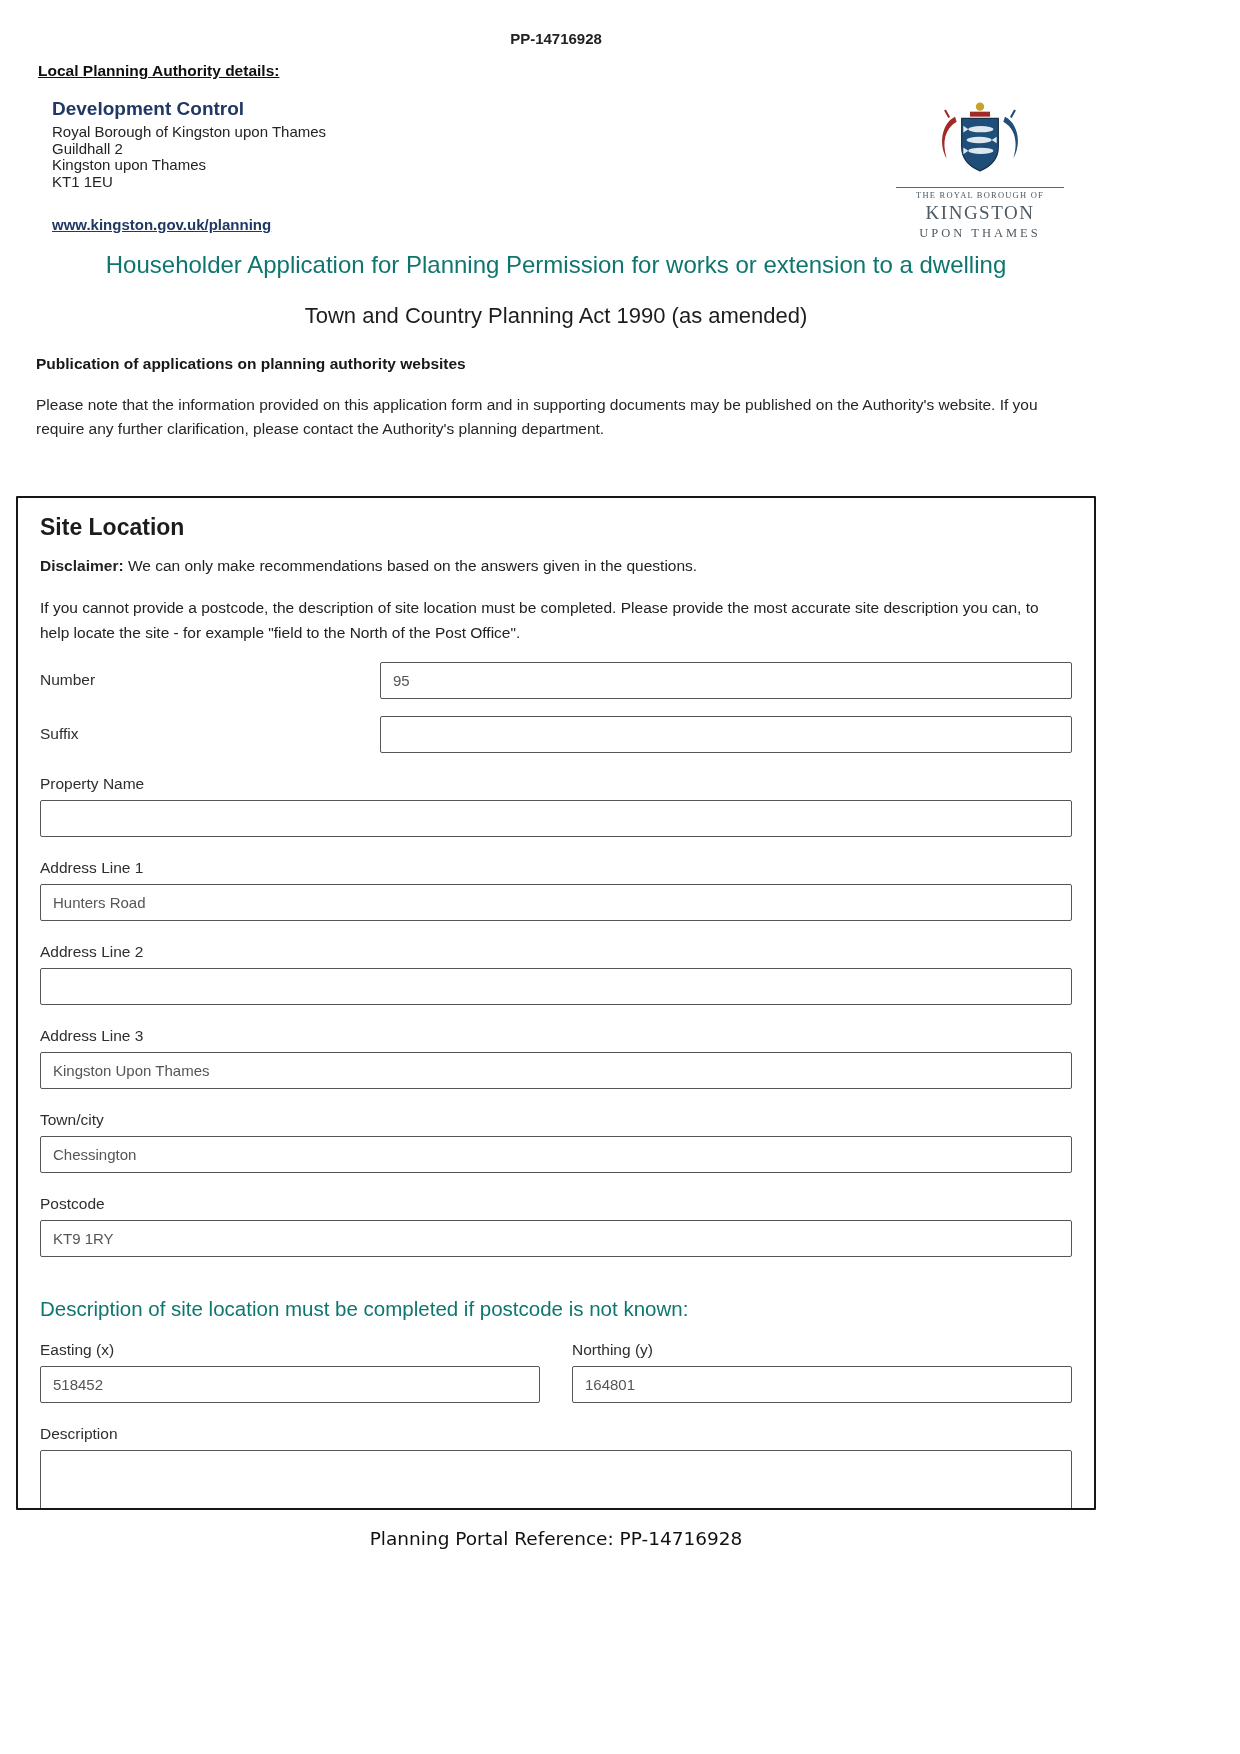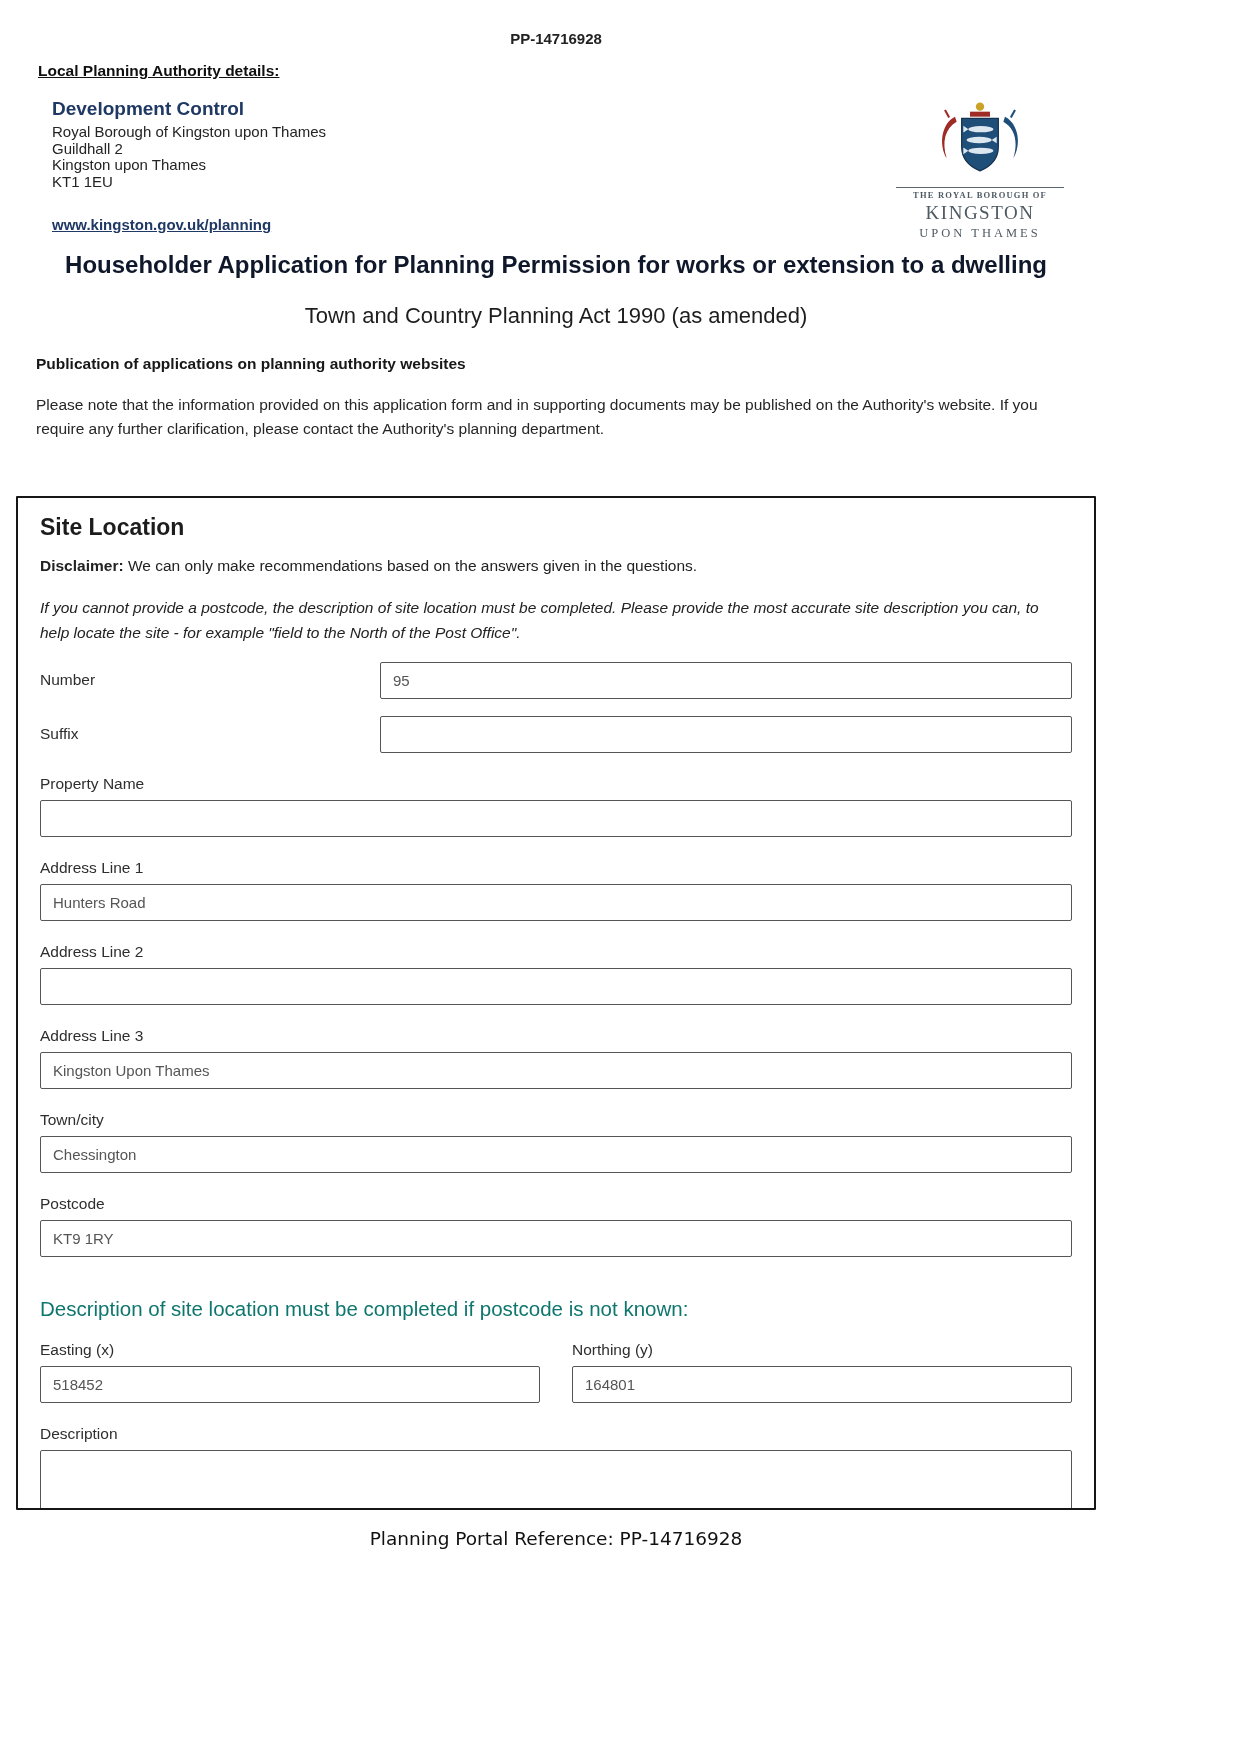--- a/index.html
+++ b/index.html
@@ -17,42 +17,42 @@
 
   .header-row { display: flex; justify-content: space-between; align-items: flex-start; margin-top: 18px; }
   .lpa-block { margin-left: 36px; font-size: 15px; color: #242424; }
   .lpa-dept { color: #1f3864; font-weight: 700; font-size: 19px; margin-bottom: 4px; }
   .lpa-addr { line-height: 16.5px; }
   .lpa-web { display: inline-block; margin-top: 26px; font-weight: 700; font-size: 15px; color: #1f3864; text-decoration: underline; cursor: pointer; }
 
   .logo { width: 180px; margin-right: 26px; text-align: center; }
   .crest { width: 100px; height: 84px; display: block; margin: 0 auto; }
   .logo-rule { border-top: 1px solid #5a6670; margin: 5px 6px 2px 6px; }
-  .logo-tagline { font-size: 8.5px; letter-spacing: 1.2px; color: #4e5a63; font-family: "Liberation Serif", serif; font-weight: bold; }
+  .logo-tagline { font-size: 8.5px; letter-spacing: 1.2px; color: #4e5a63; font-family: "Liberation Serif", serif; }
   .logo-name { font-size: 19px; letter-spacing: 1.5px; color: #4e5a63; font-family: "Liberation Serif", serif; line-height: 26px; }
   .logo-sub { font-size: 12.5px; letter-spacing: 3px; color: #4e5a63; font-family: "Liberation Serif", serif; }
 
-  .title { margin-top: 10px; text-align: center; font-size: 24px; font-weight: 700; color: #0f172a; }
+  .title { margin-top: 10px; text-align: center; font-size: 24px; font-weight: 400; color: #0f766e; }
   .subtitle { margin-top: 24px; text-align: center; font-size: 22px; font-weight: 400; color: #1d1d1d; }
 
   .pub-heading { margin: 26px 0 0 20px; font-size: 15.5px; font-weight: 700; color: #181818; }
   .pub-body { margin: 20px 20px 0 20px; font-size: 15.5px; line-height: 24px; color: #262626; max-width: 1044px; }
 
   .site-box {
     margin-top: 55px;
     border: 2px solid #161616;
     border-radius: 1px;
     padding: 16px 22px 0 22px;
     height: 1014px;
     overflow: hidden;
     background: #fff;
   }
   .site-heading { font-size: 23px; font-weight: 700; color: #1c1c1c; }
   .disclaimer { margin-top: 16px; font-size: 15.5px; color: #222; }
-  .intro { margin-top: 20px; font-size: 15.5px; line-height: 25px; color: #222; max-width: 1034px; font-style: italic; }
+  .intro { margin-top: 20px; font-size: 15.5px; line-height: 25px; color: #222; max-width: 1034px; }
 
   .lbl { font-size: 15.5px; color: #2e2e2e; }
   .row-side { display: flex; margin-top: 17px; }
   .row-side .lbl { width: 340px; padding-top: 9px; }
   .row-side .field-wrap { flex: 1; }
 
   .row-stacked { margin-top: 22px; }
   .row-stacked .lbl { display: block; margin-bottom: 7px; }
 
   .text-input, .text-area {

